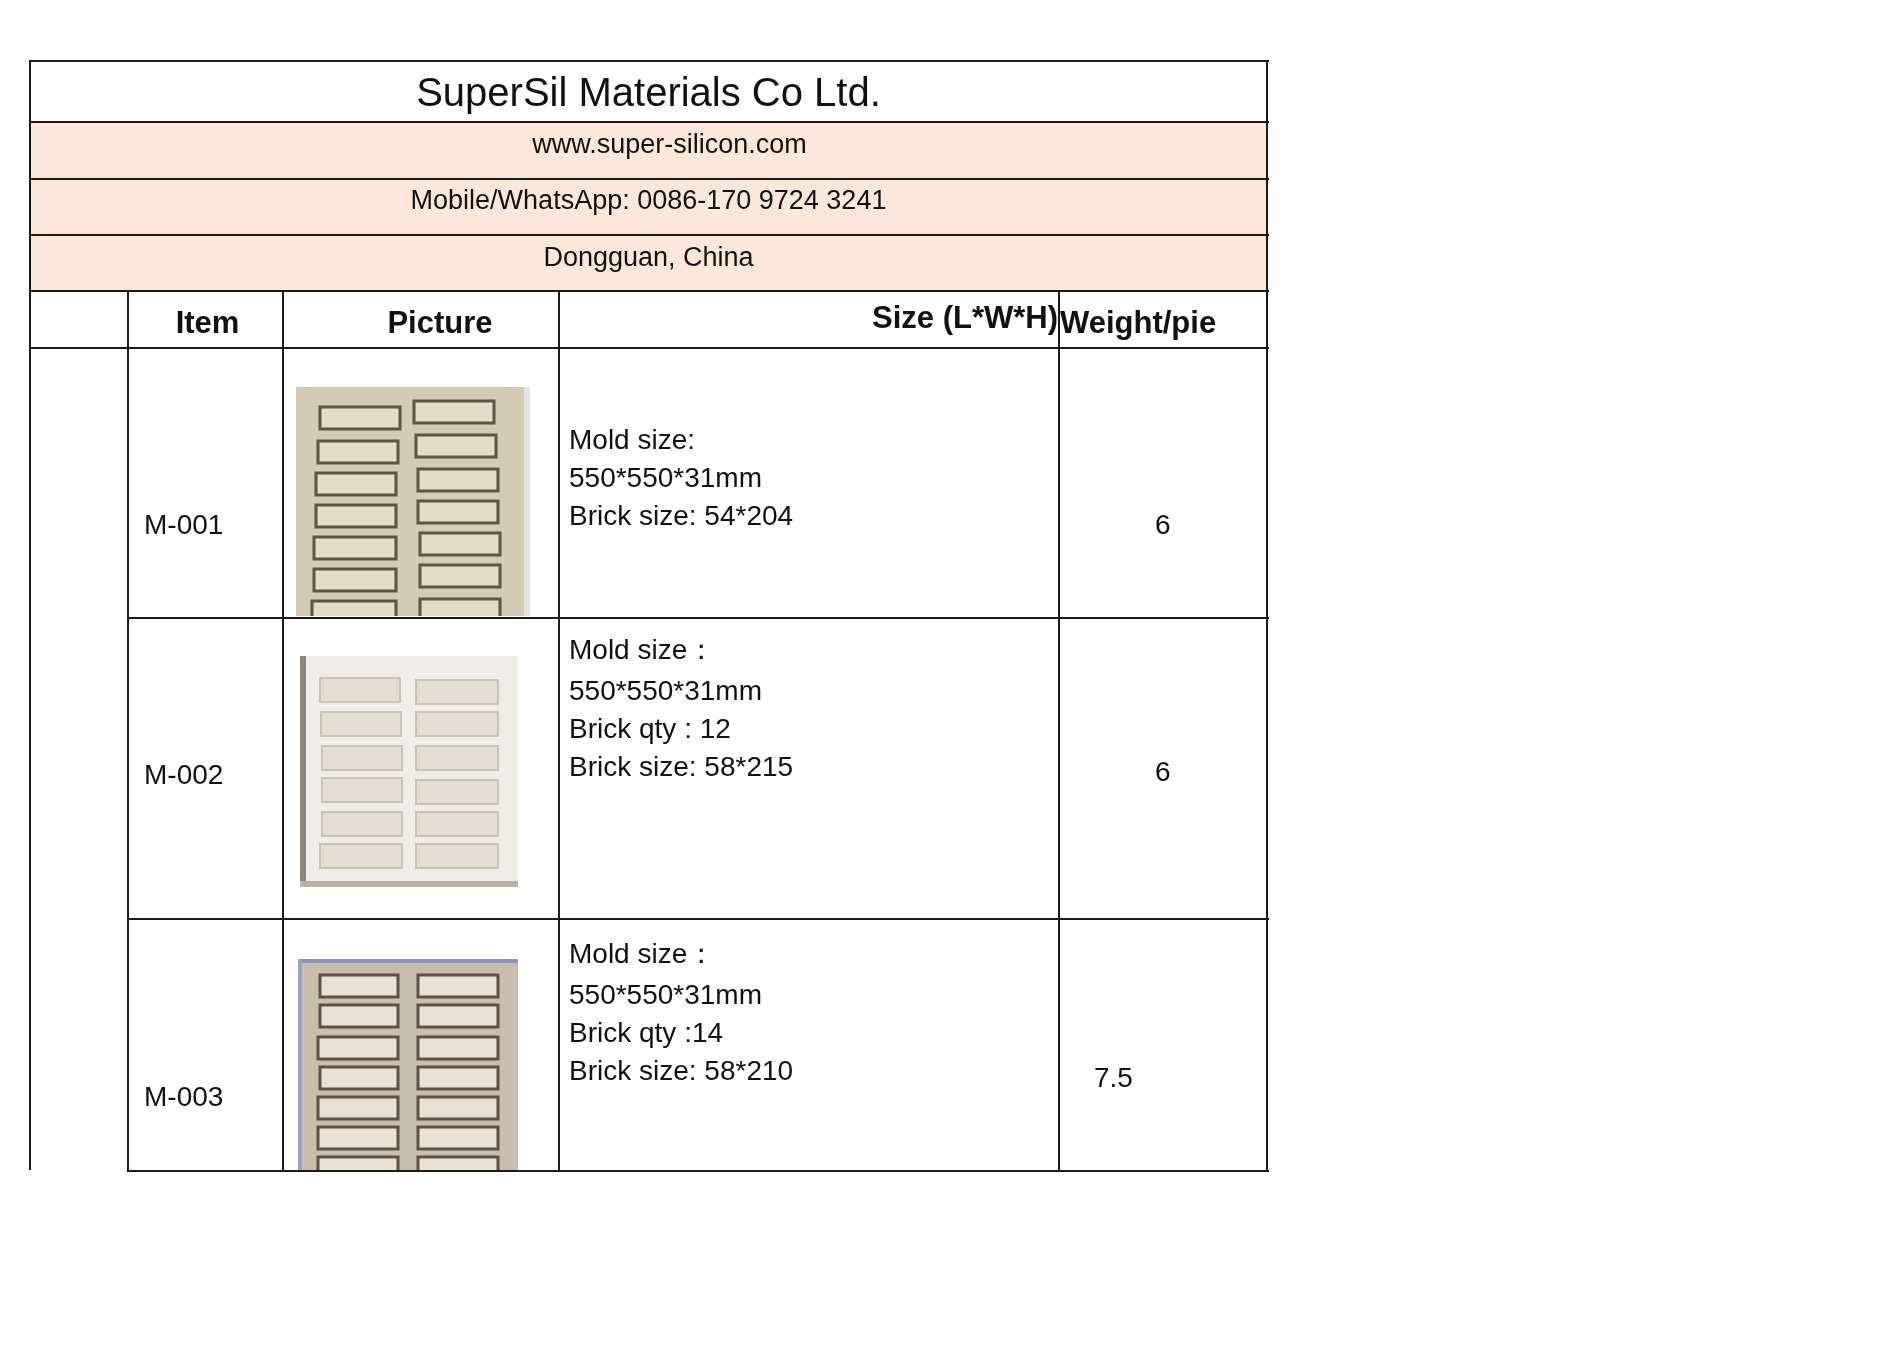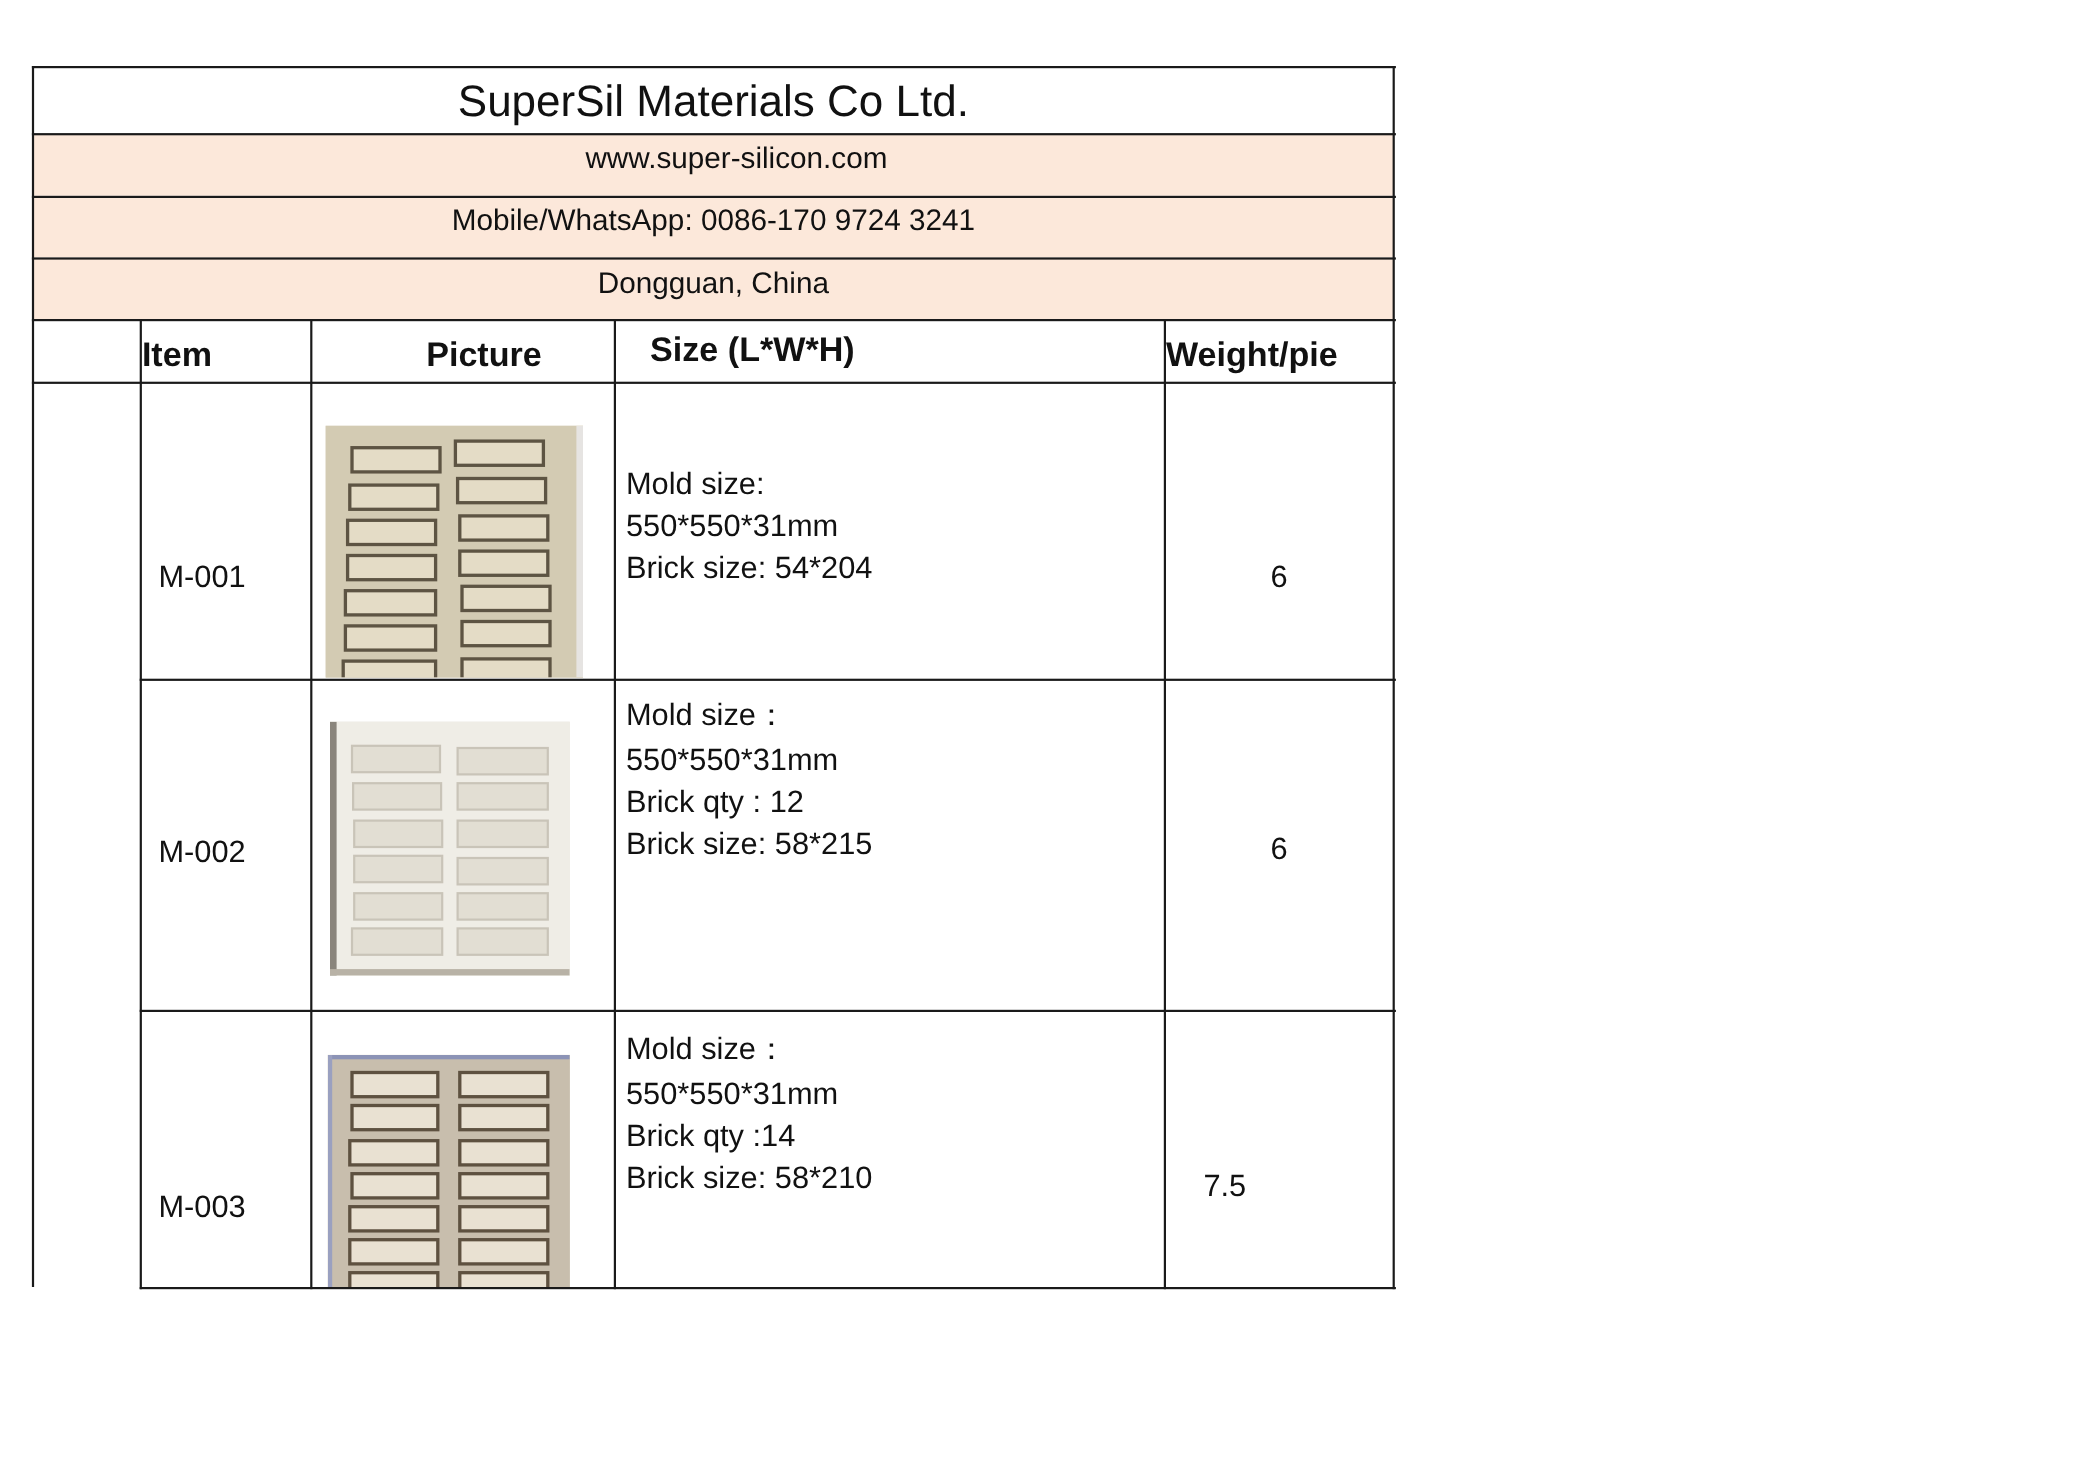--- a/index.html
+++ b/index.html
@@ -43,23 +43,23 @@
   <div class="hline" style="left:127px;width:1142px;top:918px;"></div>
   <div class="hline" style="left:127px;width:1142px;top:1170px;"></div>
 
   <div class="vline" style="left:29px;top:60px;height:1110px;"></div>
   <div class="vline" style="left:1266px;top:60px;height:1112px;"></div>
   <div class="vline" style="left:127px;top:290px;height:882px;"></div>
   <div class="vline" style="left:282px;top:290px;height:882px;"></div>
   <div class="vline" style="left:558px;top:290px;height:882px;"></div>
   <div class="vline" style="left:1058px;top:290px;height:882px;"></div>
 
-  <div class="hdr" style="left:129px;width:137px;top:303px;text-align:left;">Item</div>
+  <div class="hdr" style="left:139px;width:137px;top:303px;text-align:center;">Item</div>
   <div class="hdr" style="left:284px;width:312px;top:303px;text-align:center;">Picture</div>
-  <div class="hdr" style="left:560px;width:498px;top:298px;text-align:left;margin-left:31px;">Size (L*W*H)</div>
+  <div class="hdr" style="left:560px;width:498px;top:298px;text-align:right;">Size (L*W*H)</div>
   <div class="hdr" style="left:1060px;width:211px;top:303px;text-align:left;overflow:hidden;">Weight/pie</div>
 
   <div>
     <div class="item" style="top:508px;">M-001</div>
     <div class="pic" style="left:296px;top:387px;width:234px;height:229px;background:#cfc6ac;">
       <svg class="mold" width="234" height="229" viewBox="0 0 234 229">
         <rect x="0" y="0" width="234" height="229" fill="#d3cbb3"></rect>
         <rect x="228" y="0" width="6" height="229" fill="#e6e4e2"></rect>
         <g fill="#e4dcc6" stroke="#5d5443" stroke-width="3">
           <rect x="24" y="20" width="80" height="22"></rect>

